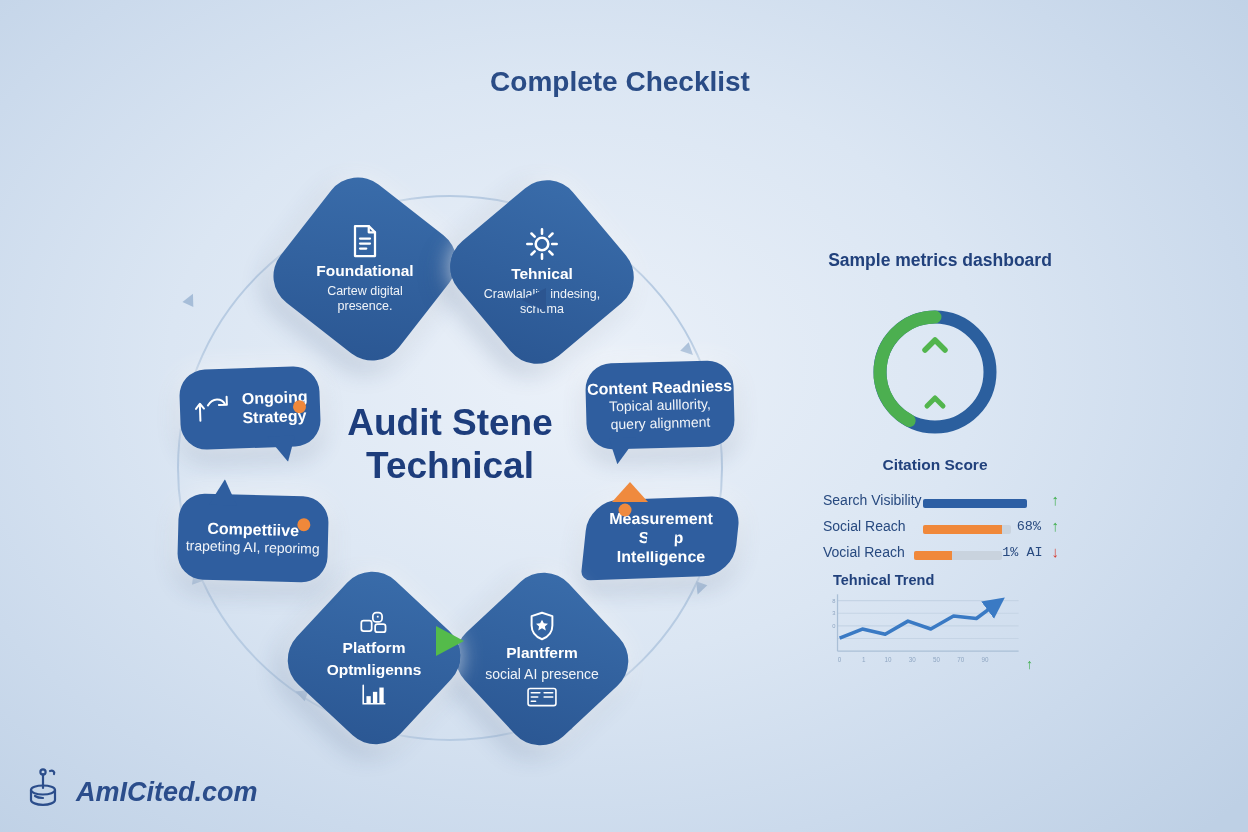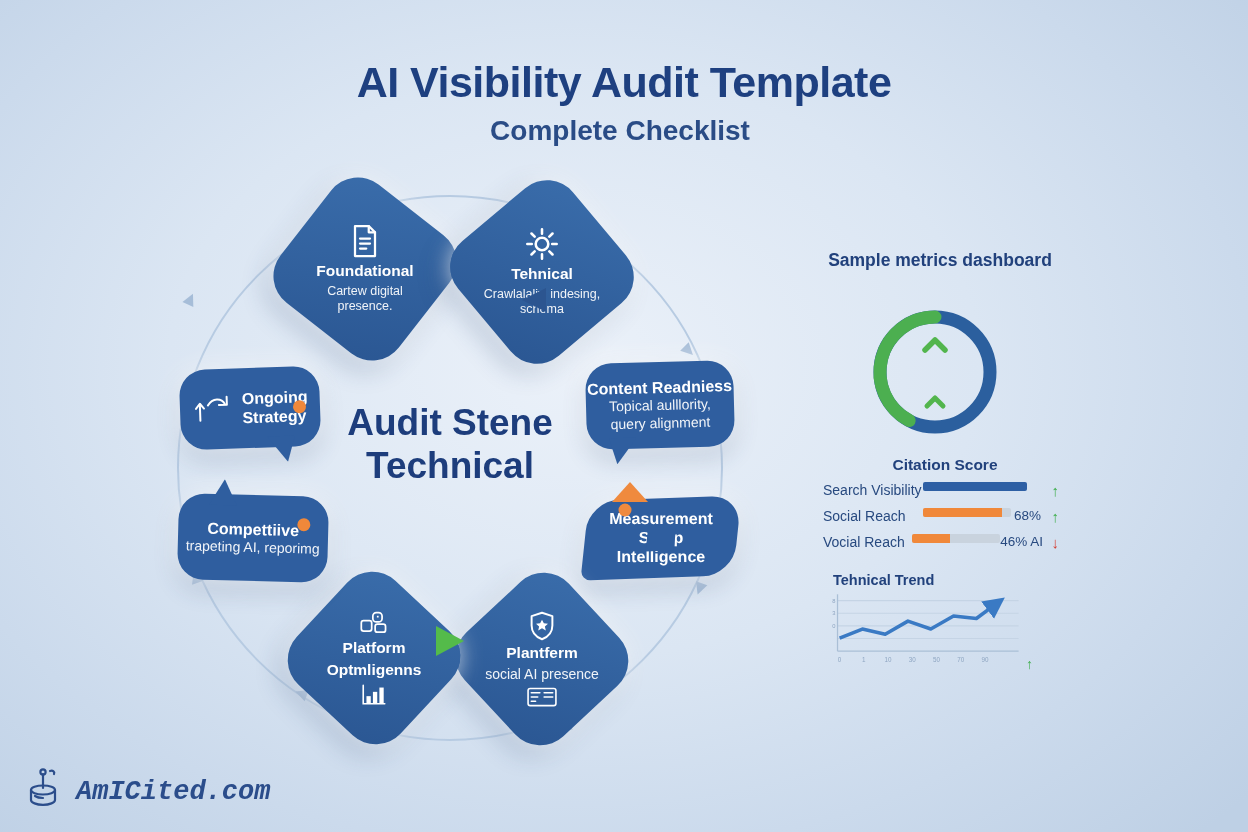--- a/index.html
+++ b/index.html
@@ -31,44 +31,43 @@
   .nsub{font-size:12.5px;font-weight:400;color:rgba(255,255,255,.93);line-height:1.25;}
   .nsub.big{font-size:14px;}
   .odot{position:absolute;width:13px;height:13px;border-radius:50%;background:#f0883a;}
   .nicon svg{display:block;}
   
   .dash{position:absolute;left:815px;top:250px;width:250px;}
   .dash-title{font-size:17.5px;font-weight:700;color:#21417c;text-align:center;}
   .gauge{position:absolute;left:50px;top:52px;width:140px;height:140px;}
   .gauge .gval{position:absolute;left:0;top:50px;width:140px;text-align:center;
     font-size:40px;font-weight:800;color:#43a047;letter-spacing:-1px;}
-  .gauge-label{position:absolute;left:10px;top:206px;width:240px;text-align:center;
+  .gauge-label{position:absolute;left:0;top:206px;width:240px;text-align:center;
     font-size:15.5px;font-weight:700;color:#21417c;}
   .metrics{position:absolute;left:8px;top:232px;width:236px;}
-  .mrow{display:flex;align-items:flex-start;height:26px;}
+  .mrow{display:flex;align-items:flex-end;height:26px;}
   .mlabel{width:96px;font-size:14px;color:#27497f;white-space:nowrap;}
   .mtrack{height:9px;background:#c9d3de;border-radius:2px;overflow:hidden;flex:none;}
   .mfill{display:block;height:9px;}
-  .mval{margin-left:auto;font-size:13.5px;color:#27497f;white-space:nowrap;}
+  .mval{margin-left:auto;font-size:13.5px;color:#27497f;white-space:nowrap;font-family:Liberation Mono, monospace;}
   .marrow{width:18px;text-align:right;font-size:15px;font-weight:700;}
   .trend{position:absolute;left:12px;top:322px;width:236px;}
   .trend-title{font-size:14.5px;font-weight:700;color:#21417c;margin-left:6px;}
   .trend svg{display:block;margin-top:2px;}
   .trend-up{position:absolute;right:30px;bottom:-6px;color:#3fae4d;font-weight:700;font-size:14px;}
   
   .logo{position:absolute;left:22px;top:766px;display:flex;align-items:center;gap:10px;color:#2b4d8b;}
-  .logo-text{font-family:Liberation Mono, monospace;font-style:italic;font-weight:700;font-size:27px;}
+  .logo-text{font-family:Liberation Sans, sans-serif;font-style:italic;font-weight:700;font-size:27px;}
 </style>
 </head>
 <body>
 
 <div class="canvas">
 
   <div class="hdr">
-    <h1>AI Visibility Audit Template</h1>
     <h2>Complete Checklist</h2>
   </div>
 
   <div class="diagram">
 
     <svg class="ringsvg" viewBox="0 0 700 610">
       <circle cx="330" cy="288" r="272" fill="none" stroke="#b7cbe2" stroke-width="2"></circle>
       <g fill="#a6bdd8">
         <path transform="translate(568,170) rotate(135)" d="M0,-7 L6,5 L-6,5 Z"></path>
         <path transform="translate(580,408) rotate(200)" d="M0,-7 L6,5 L-6,5 Z"></path>
@@ -233,21 +232,21 @@
             <span class="mfill" style="width: 90%; background: rgb(240, 136, 58);"></span>
           </span>
         <span class="mval">68%</span>
         <span class="marrow" style="color: rgb(63, 174, 77);">↑</span>
       </div>
       <div class="mrow">
         <span class="mlabel">Vocial Reach</span>
         <span class="mtrack" style="width: 88px; margin-left: 4px;">
             <span class="mfill" style="width: 43%; background: rgb(240, 136, 58);"></span>
           </span>
-        <span class="mval">46% AI</span>
+        <span class="mval">1% AI</span>
         <span class="marrow" style="color: rgb(212, 61, 51);">↓</span>
       </div>
     </div>
 
     <div class="trend">
       <div class="trend-title">Tehnical Trend</div>
       <svg id="trend-svg" width="200" height="76" viewBox="0 0 190 72">
         <defs>
           <marker id="arrowBlue" markerWidth="8" markerHeight="8" refX="4" refY="3" orient="auto">
             <path d="M0,0 L6,3 L0,6 Z" fill="#3a7ac4"></path>

